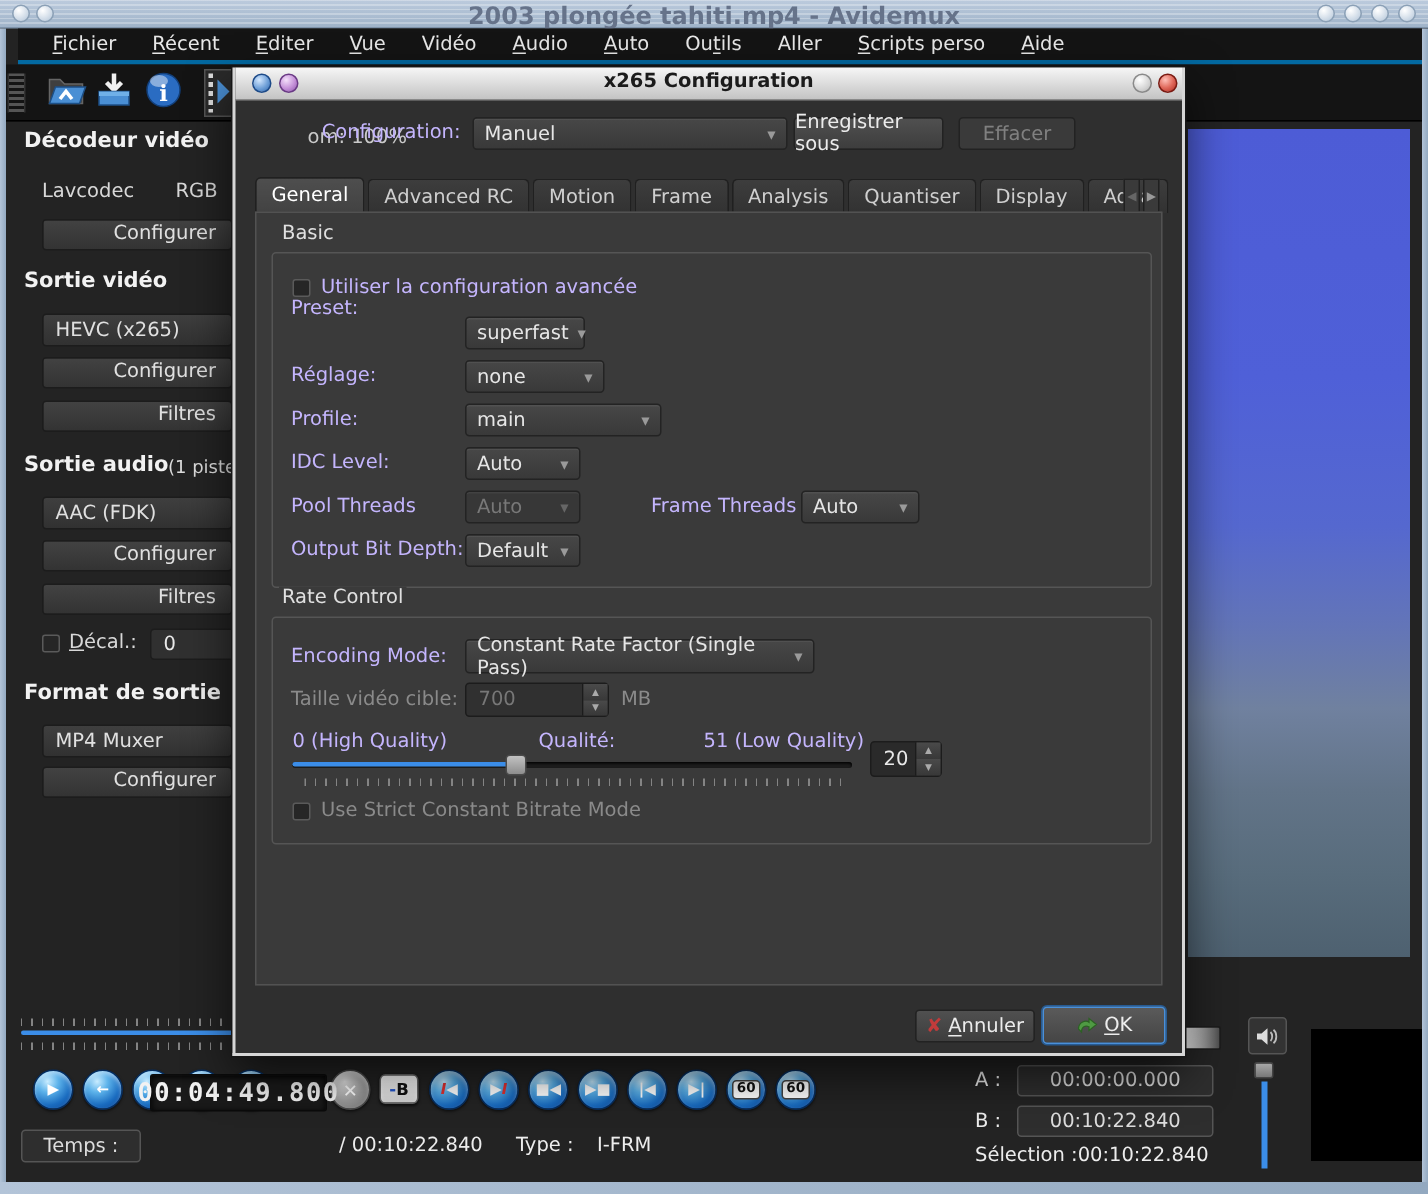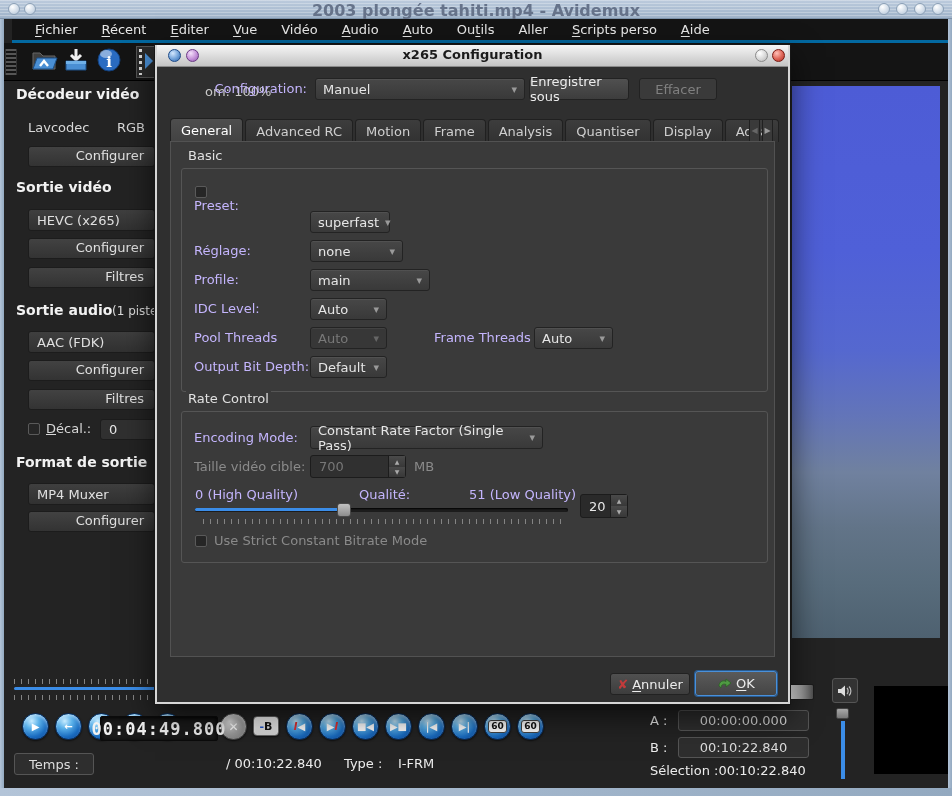--- a/index.html
+++ b/index.html
@@ -299,33 +299,34 @@
       </div>
     <div class="abs tab-scroll" style="left:592px;top:74px;color:#666;">◀</div>
     <div class="abs tab-scroll" style="left:605px;top:74px;">▶</div>
 
     <div class="abs panel">
 
       <div class="abs group" style="left:10px;top:26px;width:585px;height:222px;"></div>
       <div class="abs group-label" style="left:15px;top:6px;">Basic</div>
 
       <span class="abs checkbox" style="left:24px;top:44px;"></span>
+      <span class="abs row-label" style="left:43px;top:42px;">Utiliser la configuration avancée</span>
 
       <div class="abs row-label" style="left:23px;top:56px;">Preset:</div>
       <div class="abs combo" style="left:139px;top:69px;width:80px;height:22px;">
           <span>superfast</span>
         </div>
 
       <div class="abs row-label" style="left:23px;top:101px;">Réglage:</div>
       <div class="abs combo" style="left:139px;top:98px;width:93px;height:22px;">
           <span>none</span>
         </div>
 
       <div class="abs row-label" style="left:23px;top:130px;">Profile:</div>
-      <div class="abs combo" style="left:139px;top:127px;width:120px;height:22px;">
+      <div class="abs combo" style="left:139px;top:127px;width:131px;height:22px;">
           <span>main</span>
         </div>
 
       <div class="abs row-label" style="left:23px;top:159px;">IDC Level:</div>
       <div class="abs combo" style="left:139px;top:156px;width:77px;height:22px;">
           <span>Auto</span>
         </div>
 
       <div class="abs row-label" style="left:23px;top:188px;">Pool Threads</div>
       <div class="abs combo disabled" style="left:139px;top:185px;width:77px;height:22px;">

